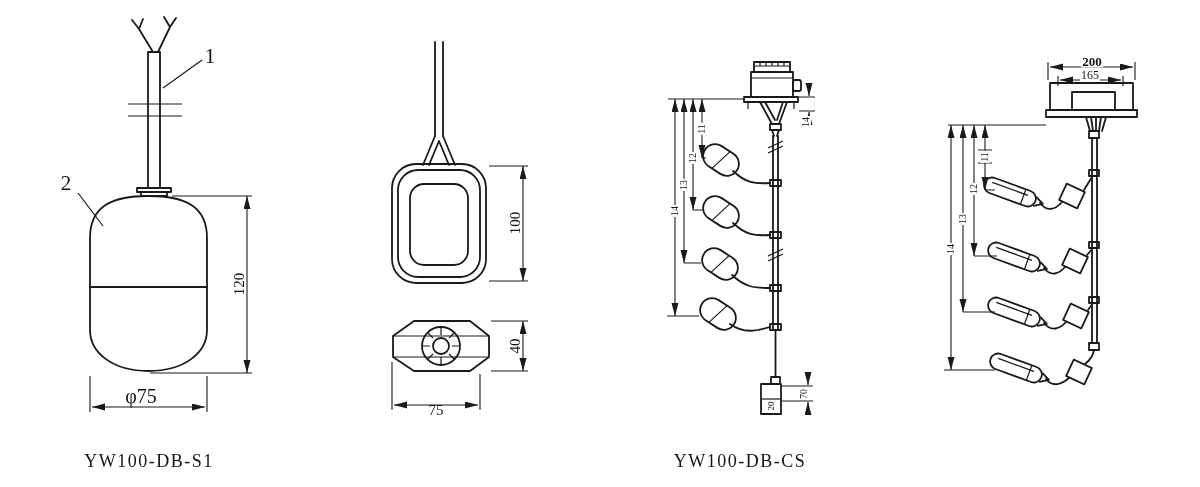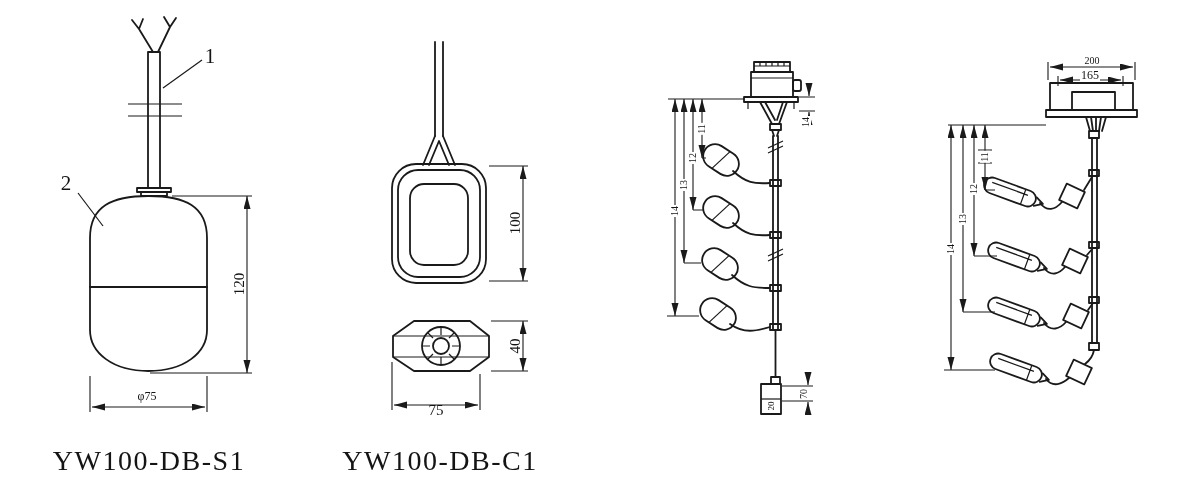--- a/index.html
+++ b/index.html
@@ -3,21 +3,21 @@
 <meta charset="utf-8">
 <style>
   html,body{margin:0;padding:0;background:#fff;}
   #stage{position:relative;width:1200px;height:487px;background:#ffffff;overflow:hidden;
          font-family:"Liberation Serif","DejaVu Serif",serif;}
   #lineart{position:absolute;left:0;top:0;}
   .lbl{position:absolute;transform:translate(-50%,-50%);color:#141414;line-height:1;
        white-space:nowrap;font-family:"Liberation Serif","DejaVu Serif",serif;}
   .rot{transform:translate(-50%,-50%) rotate(-90deg);}
   .bg{background:#fff;padding:0 1px;}
-  .caption{position:absolute;transform:translate(-50%,-50%);font-size:28px;color:#141414;
+  .caption{position:absolute;transform:translate(-50%,-50%);font-size:18px;color:#141414;
            letter-spacing:1.5px;white-space:nowrap;text-align:right;}
   svg *{vector-effect:none;}
   .ol{stroke:#1a1a1a;stroke-width:1.8;fill:none;stroke-linecap:round;stroke-linejoin:round;}
   .th{stroke:#1a1a1a;stroke-width:1.2;fill:none;stroke-linecap:butt;}
   .dim{stroke:#1a1a1a;stroke-width:1.1;fill:none;}
   .fillb{fill:#1a1a1a;stroke:none;}
 </style>
 </head>
 <body>
 
@@ -215,36 +215,36 @@
     <path class="dim" d="M963,125 L963,312" marker-start="url(#arw)" marker-end="url(#arw)"></path>
     <path class="dim" d="M951,125 L951,370" marker-start="url(#arw)" marker-end="url(#arw)"></path>
     <path class="dim" d="M978,150 L992,150 M978,163 L992,163"></path>
     <path class="dim" d="M985,190 L995,190 M974,256 L997,256 M963,312 L995,312 M944,370 L995,370"></path>
   </g>
 </svg>
 
   <div class="lbl" style="left:210px;top:56px;font-size:21px;">1</div>
   <div class="lbl" style="left:66px;top:183px;font-size:21px;">2</div>
   <div class="lbl rot" style="left:239px;top:284px;font-size:15px;">120</div>
-  <div class="lbl" style="left:147px;top:396px;font-size:12px;">φ75</div>
+  <div class="lbl" style="left:141px;top:396px;font-size:20px;">φ75</div>
   <div class="caption" style="left:149px;top:461px;">YW100-DB-S1</div>
 
   <div class="lbl rot" style="left:515px;top:223px;font-size:15px;">100</div>
   <div class="lbl rot" style="left:515px;top:346px;font-size:15px;">40</div>
   <div class="lbl" style="left:436px;top:410px;font-size:15px;">75</div>
-  <div class="caption" style="left:440px;top:461px;">YW100-DB-C1</div>
 
   <div class="lbl rot bg" style="left:702px;top:129px;font-size:10px;">11</div>
   <div class="lbl rot bg" style="left:693px;top:158px;font-size:10px;">12</div>
   <div class="lbl rot bg" style="left:684px;top:185px;font-size:10px;">13</div>
   <div class="lbl rot bg" style="left:675px;top:211px;font-size:10px;">14</div>
   <div class="lbl rot bg" style="left:806px;top:122px;font-size:10px;">14</div>
   <div class="lbl rot bg" style="left:804px;top:394px;font-size:10px;">70</div>
   <div class="lbl rot bg" style="left:771px;top:406px;font-size:9px;">20</div>
-
-  <div class="lbl bg" style="left:1092px;top:61px;font-size:10px;">200</div>
+  <div class="caption" style="left:740px;top:461px;">YW100-DB-CS</div>
+
+  <div class="lbl bg" style="left:1092px;top:61px;font-size:13px;font-weight:bold;">200</div>
   <div class="lbl bg" style="left:1090px;top:75px;font-size:12px;">165</div>
   <div class="lbl rot bg" style="left:985px;top:157px;font-size:10px;">11</div>
   <div class="lbl rot bg" style="left:974px;top:189px;font-size:10px;">12</div>
   <div class="lbl rot bg" style="left:963px;top:219px;font-size:10px;">13</div>
   <div class="lbl rot bg" style="left:951px;top:249px;font-size:10px;">14</div>
 
 </div>
 
 </body></html>

